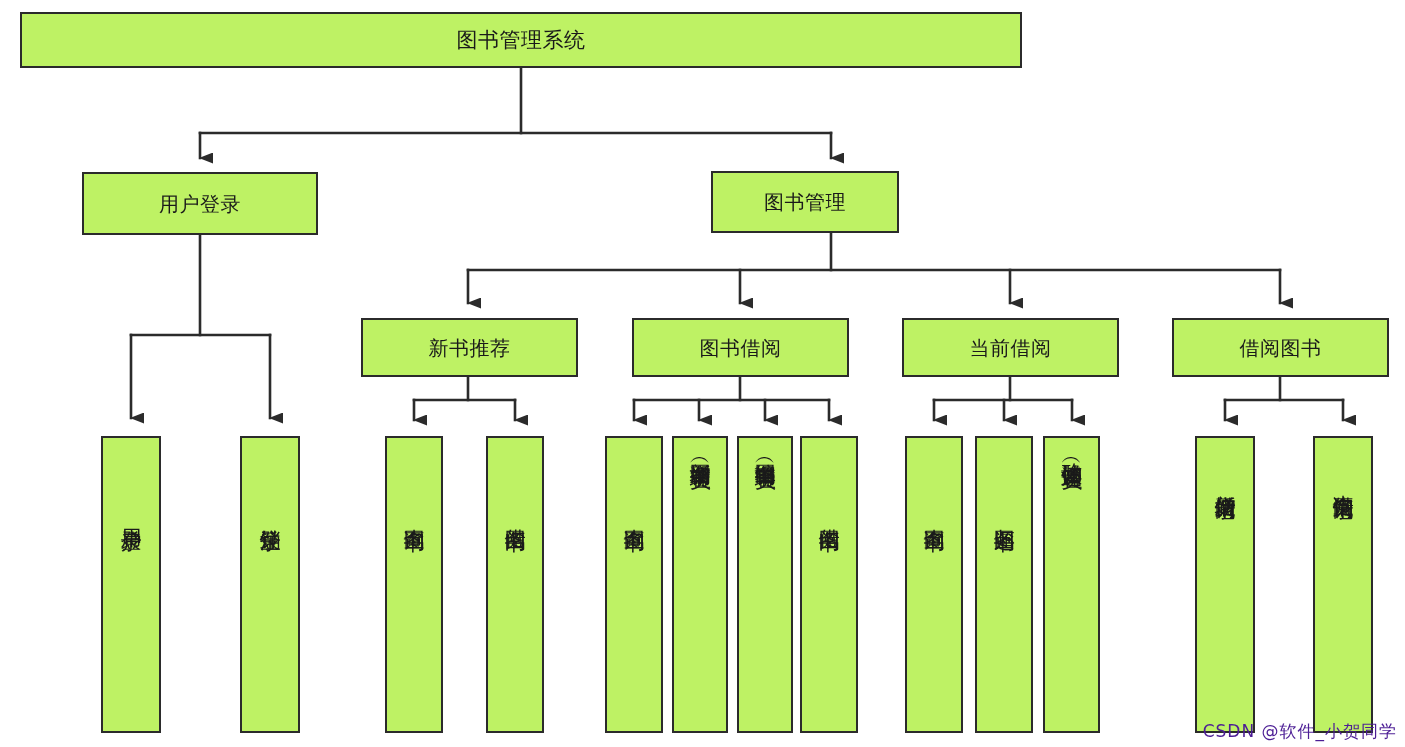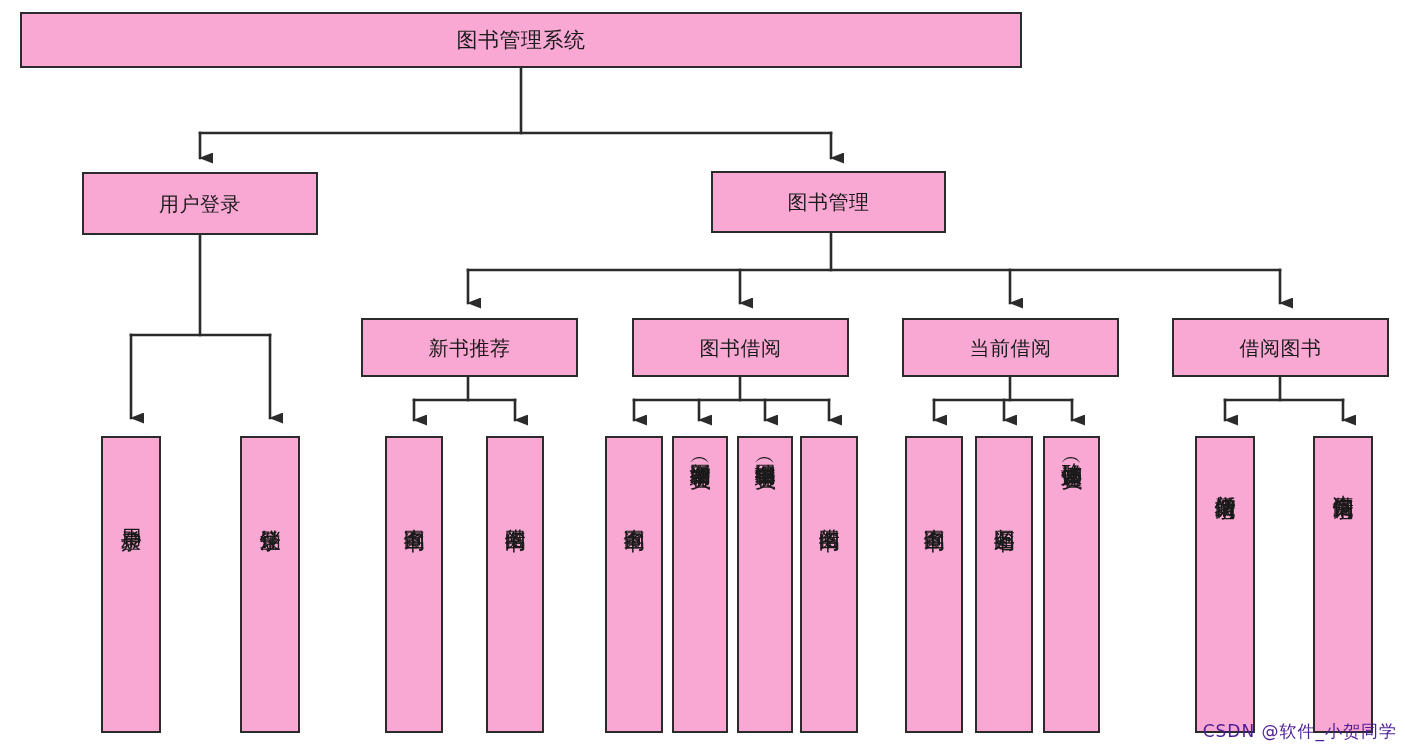--- a/index.html
+++ b/index.html
@@ -10,21 +10,21 @@
     overflow:hidden;
     position:relative;
   }
   #canvas{position:absolute;inset:0;width:1405px;height:747px;}
   svg.lines{position:absolute;left:0;top:0;width:1405px;height:747px;pointer-events:none;}
 
   .node{
     position:absolute;
     box-sizing:border-box;
     border:2px solid #2b2b2b;
-    background:#f9a8d4;
+    background:#bef264;
     display:flex;
     align-items:center;
     justify-content:center;
   }
   .node .lbl{
     color:#1a1a1a;
     letter-spacing:0.5px;
     white-space:nowrap;
   }
   
@@ -112,21 +112,21 @@
     </g>
   </svg>
 
   <div class="node h-node" id="n-root" style="left:20px;top:12px;width:1002px;height:56px;">
     <span class="lbl">图书管理系统</span>
   </div>
 
   <div class="node h-node" style="left:82px;top:172px;width:236px;height:63px;">
     <span class="lbl">用户登录</span>
   </div>
-  <div class="node h-node" style="left:711px;top:171px;width:235px;height:62px;">
+  <div class="node h-node" style="left:711px;top:171px;width:188px;height:62px;">
     <span class="lbl">图书管理</span>
   </div>
 
   <div class="node h-node" style="left:632px;top:318px;width:217px;height:59px;">
     <span class="lbl">图书借阅</span>
   </div>
   <div class="node h-node" style="left:361px;top:318px;width:217px;height:59px;">
     <span class="lbl">新书推荐</span>
   </div>
   <div class="node h-node" style="left:902px;top:318px;width:217px;height:59px;text-align:right;">

